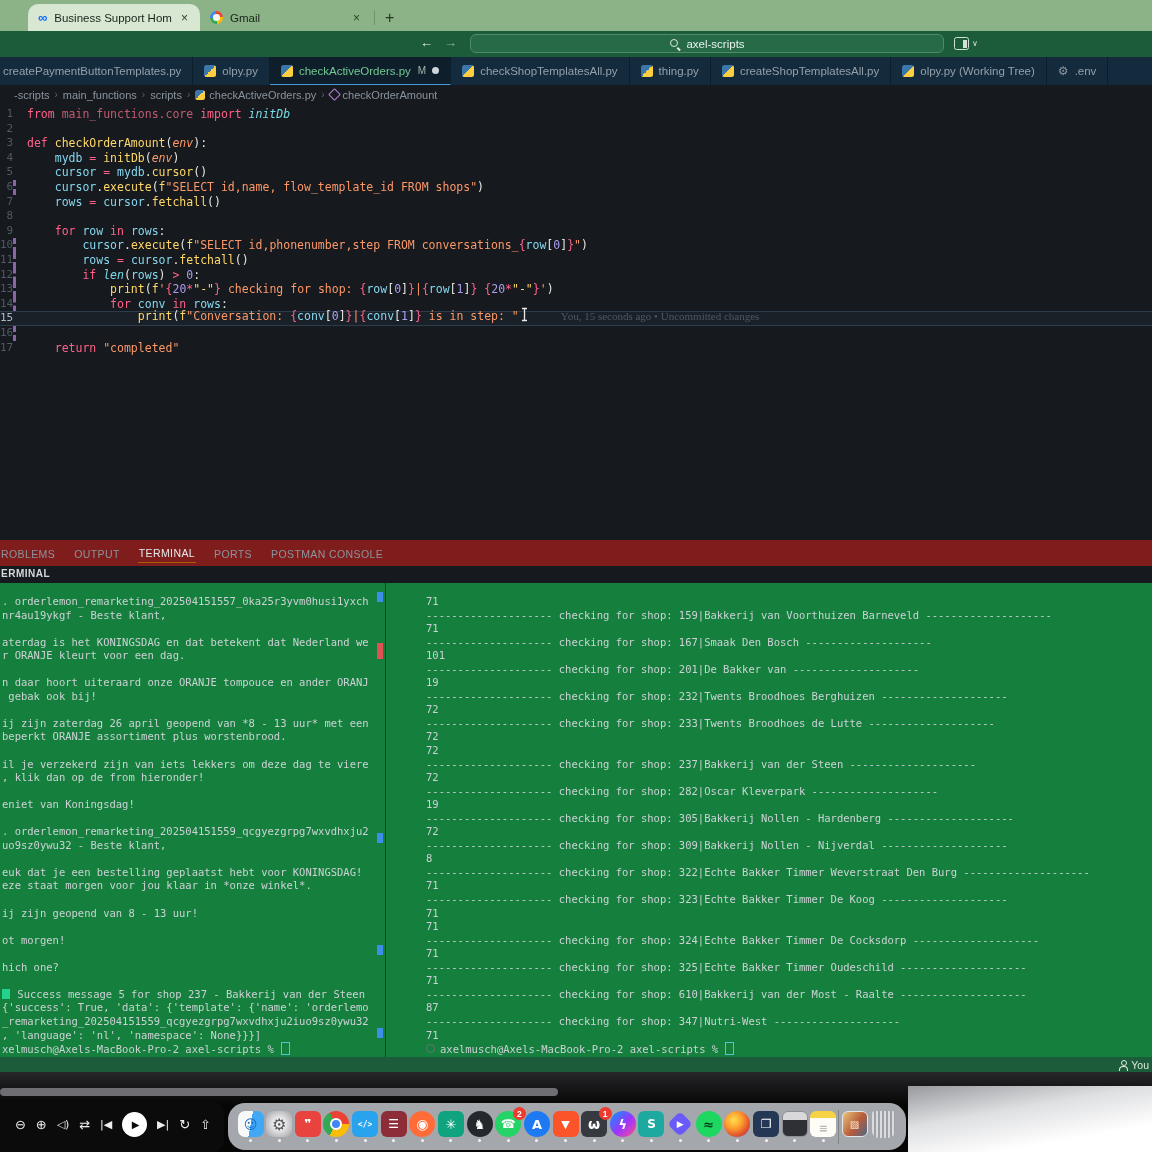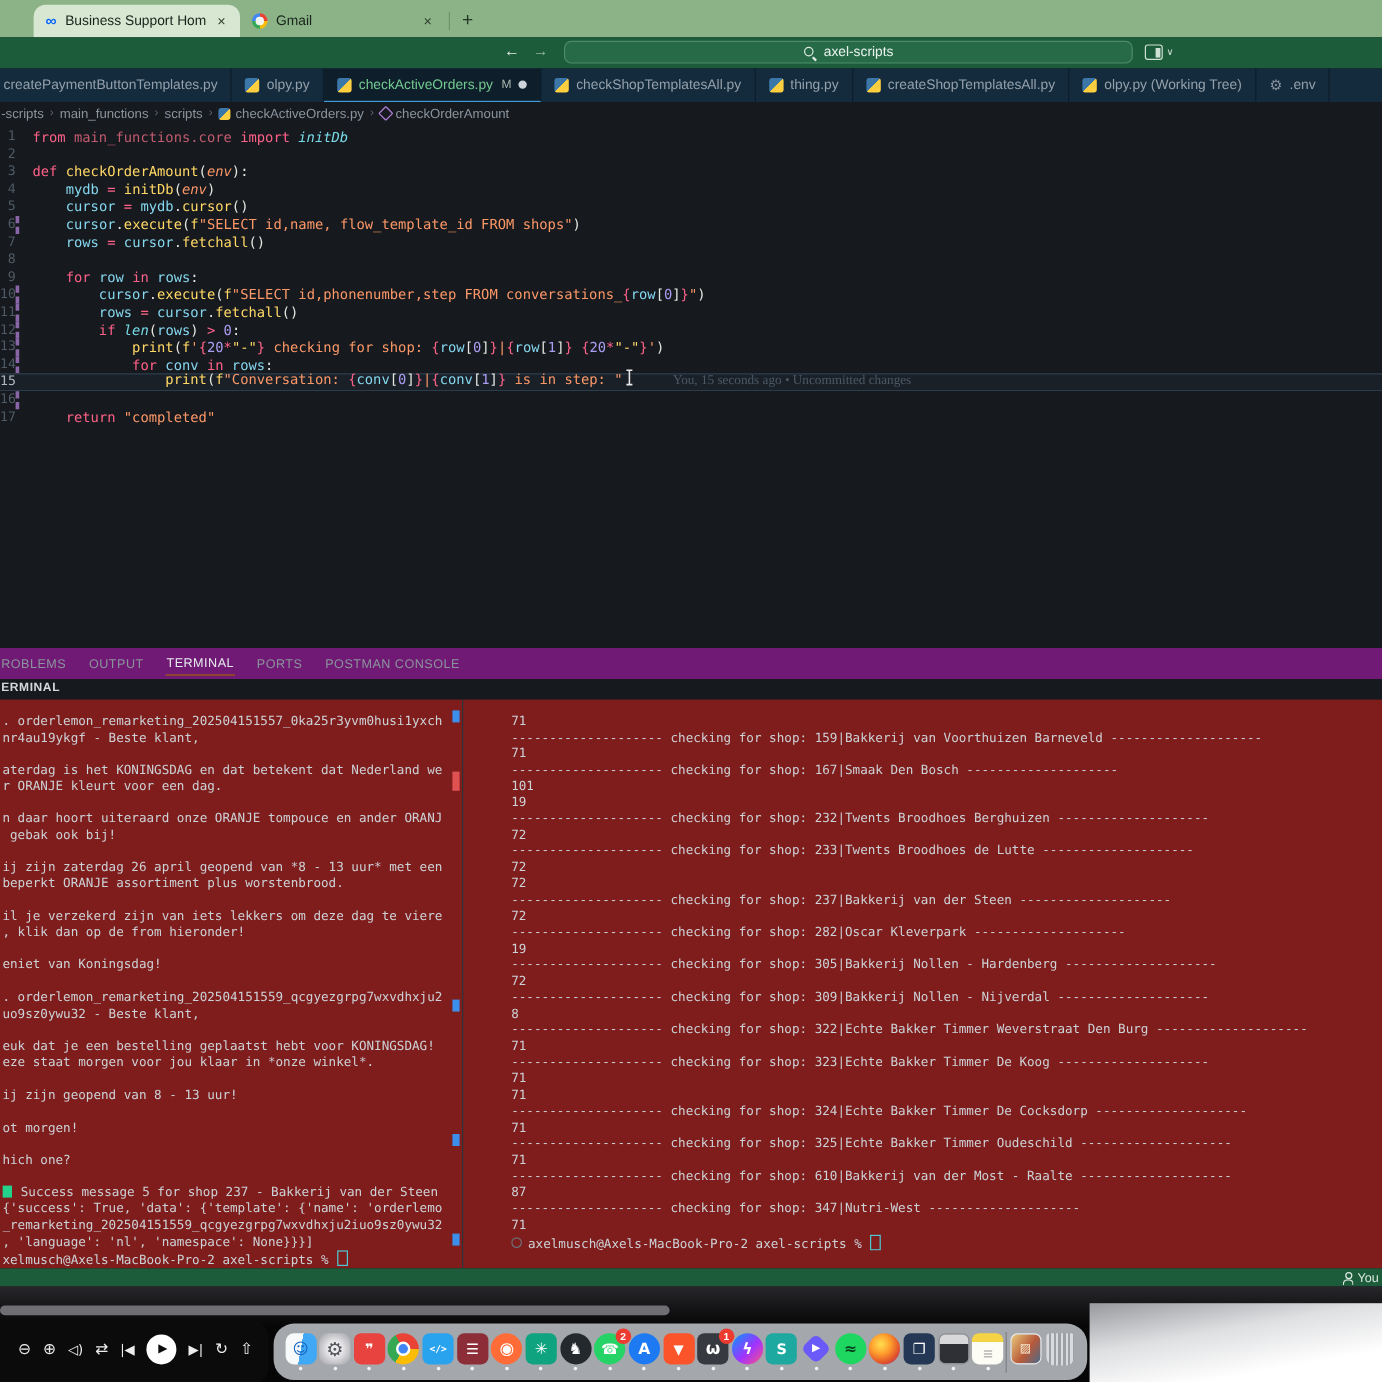--- a/index.html
+++ b/index.html
@@ -46,21 +46,21 @@
   .etab.active{background:#0e1f2b;color:#73c991;border-bottom:1px solid #3f9cd8;}
   .etab.first{padding-left:3px;}
   .py-ic{width:12px;height:12px;border-radius:2.5px;flex:none;
     background:linear-gradient(135deg,#3b77a8 50%,#ffcf3f 50%);}
   .gear-ic{color:#8a949e;font-size:12px;line-height:1;}
   .etab-badge{font-size:10px;color:#a9b5ad;margin-left:1px;}
   .etab-dot{width:7px;height:7px;border-radius:50%;background:#cdd4db;flex:none;}
 
   
   #breadcrumb{position:absolute;left:0;top:85px;width:100%;height:19px;background:#16191e;
-    display:flex;align-items:center;font-size:11px;color:#8a949e;padding-left:1px;box-sizing:border-box;}
+    display:flex;align-items:center;font-size:11px;color:#8a949e;padding-left:14px;box-sizing:border-box;}
   .bc-sep{color:#5b646d;margin:0 5px;font-size:10px;}
   .bc-item{display:flex;align-items:center;gap:4px;white-space:nowrap;}
   .py-ic.small{width:10px;height:10px;}
   .sym-ic{width:7px;height:7px;border:1.3px solid #b180d7;transform:rotate(45deg);border-radius:1px;flex:none;}
 
   
   #editor{position:absolute;left:0;top:104px;width:100%;height:436px;background:#16191e;
     padding-top:3px;box-sizing:border-box;}
   .code-line{display:flex;align-items:stretch;height:14.6px;line-height:14.6px;
     font-family:"DejaVu Sans Mono",monospace;font-size:11.5px;white-space:pre;position:relative;}
@@ -72,29 +72,29 @@
   .gmark.mod::after{content:"";position:absolute;left:0px;top:0;bottom:0;width:3px;
     border-left:3px dashed #b180d7;opacity:.75;}
   .ctext{flex:1;}
   .tk-k{color:#ff6188;} .tk-m{color:#c15b6f;} .tk-v{color:#85d7ee;} .tk-f{color:#ffd866;}
   .tk-q{color:#ffd866;} .tk-s{color:#fc9867;} .tk-n{color:#ab9df2;} .tk-p{color:#e6e6e0;}
   .tk-o{color:#fc9867;font-style:italic;} .tk-b{color:#78dce8;font-style:italic;}
   .blame{color:#4b5865;font-size:11px;font-family:Liberation Serif, serif;margin-left:32px;}
   .ibeam{margin-left:1px;vertical-align:-2px;}
 
   
-  #panel-tabs{position:absolute;left:0;top:540px;width:100%;height:26px;background:#701a75;
+  #panel-tabs{position:absolute;left:0;top:540px;width:100%;height:26px;background:#7f1d1d;
     display:flex;align-items:center;font-size:10.5px;letter-spacing:.4px;color:#8b949c;}
   .ptab{margin-right:17px;padding:4px 1px 3px;white-space:nowrap;}
   .ptab.active{color:#e5e9ec;border-bottom:1px solid #a16207;}
   #terminal-title{position:absolute;left:0;top:566px;width:100%;height:17px;background:#16191e;
     color:#d5d9dc;font-size:10px;font-weight:bold;letter-spacing:.5px;padding:2px 0 0 1px;box-sizing:border-box;}
 
   
-  #terminal{position:absolute;left:0;top:583px;width:100%;height:474px;background:#7f1d1d;
+  #terminal{position:absolute;left:0;top:583px;width:100%;height:474px;background:#15803d;
     font-family:"DejaVu Sans Mono",monospace;font-size:10.5px;line-height:13.55px;color:#ccd1d5;}
   #term-left{position:absolute;left:2px;top:12px;width:378px;overflow:hidden;}
   #term-right{position:absolute;left:400px;top:12px;right:2px;overflow:hidden;margin-left:26px;}
   .term-divider{position:absolute;left:385px;top:0;bottom:0;width:1px;background:#2e3338;}
   .tline{height:13.55px;white-space:pre;}
   .sblock{display:inline-block;width:8px;height:10px;background:#23d18b;margin-right:1px;vertical-align:-1px;}
   .curbox{display:inline-block;width:7px;height:11px;border:1px solid #4ec9d4;vertical-align:-2px;margin-left:1px;}
   .cmd-circle{display:inline-block;width:7px;height:7px;border:1px solid #6a7076;border-radius:50%;
     margin-right:5px;vertical-align:0px;}
   .tmark{position:absolute;left:377px;width:6px;}
@@ -332,20 +332,21 @@
         <div class="tline">, 'language': 'nl', 'namespace': None}}}]</div>
         <div class="tline">xelmusch@Axels-MacBook-Pro-2 axel-scripts % <span class="curbox"></span></div>
       </div>
     <div class="term-divider"></div>
     <div id="term-right">
         <div class="tline">71</div>
         <div class="tline">-------------------- checking for shop: 159|Bakkerij van Voorthuizen Barneveld --------------------</div>
         <div class="tline">71</div>
         <div class="tline">-------------------- checking for shop: 167|Smaak Den Bosch --------------------</div>
         <div class="tline">101</div>
+        <div class="tline">-------------------- checking for shop: 201|De Bakker van --------------------</div>
         <div class="tline">19</div>
         <div class="tline">-------------------- checking for shop: 232|Twents Broodhoes Berghuizen --------------------</div>
         <div class="tline">72</div>
         <div class="tline">-------------------- checking for shop: 233|Twents Broodhoes de Lutte --------------------</div>
         <div class="tline">72</div>
         <div class="tline">72</div>
         <div class="tline">-------------------- checking for shop: 237|Bakkerij van der Steen --------------------</div>
         <div class="tline">72</div>
         <div class="tline">-------------------- checking for shop: 282|Oscar Kleverpark --------------------</div>
         <div class="tline">19</div>

